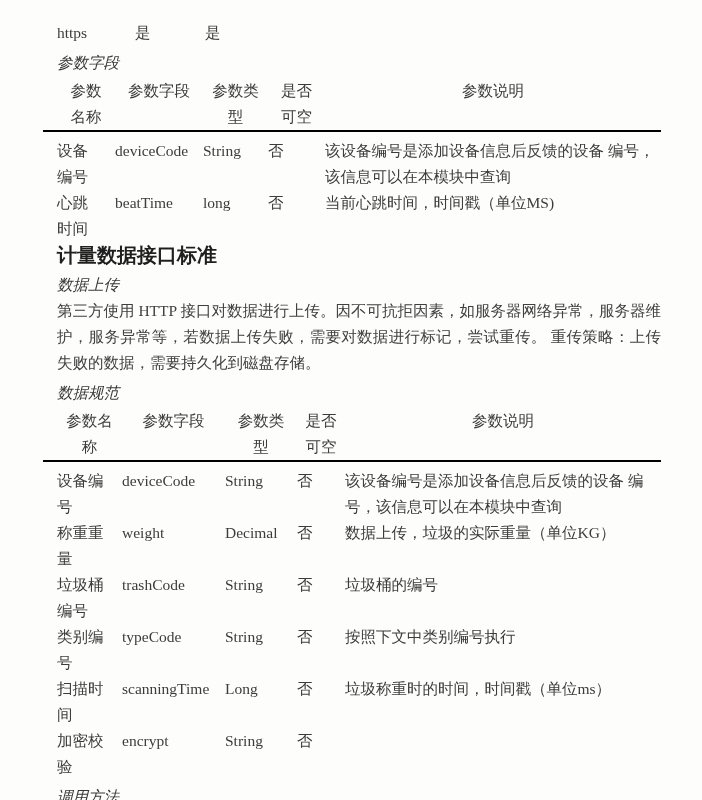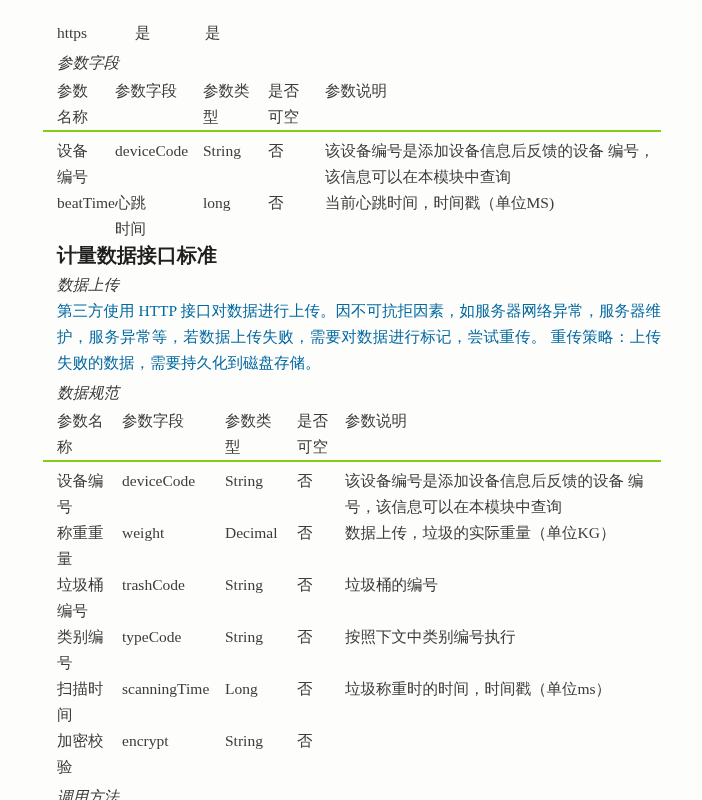--- a/index.html
+++ b/index.html
@@ -21,40 +21,41 @@
     width: 604px;
   }
   .row-grid { display: grid; }
   .proto-grid { grid-template-columns: 78px 70px 1fr; }
   .t1-grid { grid-template-columns: 58px 88px 65px 57px 1fr; }
   .t2-grid { grid-template-columns: 65px 103px 72px 48px 1fr; }
   .cell { white-space: pre-line; }
   .thead {
     margin-left: -14px;
     padding-left: 14px;
-    border-bottom: 2px solid #84cc16;
+    border-bottom: 2px solid #000000;
+    text-align: center;
   }
   .trow {
     margin-left: -14px;
     padding-left: 14px;
   }
   .tbody { padding-top: 6px; }
   .italic-heading {
     font-style: italic;
     color: #383838;
     margin-top: 4px;
   }
   .bold-heading {
     font-weight: bold;
     color: #1f1f1f;
     font-size: 20px;
   }
   .para {
     text-align: justify;
-    color: #0369a1;
+    color: #404040;
   }
   .gap-2 { height: 2px; }
 </style>
 </head>
 <body>
 
 <div class="page">
   <div class="content">
 
     <div class="row-grid proto-grid">
@@ -82,23 +83,23 @@
         <div class="row-grid t1-grid trow">
           <div class="cell">设备
 编号</div>
           <div class="cell">deviceCode</div>
           <div class="cell">String</div>
           <div class="cell">否</div>
           <div class="cell">该设备编号是添加设备信息后反馈的设备 编号，
 该信息可以在本模块中查询</div>
         </div>
         <div class="row-grid t1-grid trow">
-          <div class="cell">beatTime</div>
           <div class="cell">心跳
 时间</div>
+          <div class="cell">beatTime</div>
           <div class="cell">long</div>
           <div class="cell">否</div>
           <div class="cell">当前心跳时间，时间戳（单位MS)</div>
         </div>
       </div>
     </div>
 
     <div class="bold-heading">计量数据接口标准</div>
 
     <div class="italic-heading">数据上传</div>

